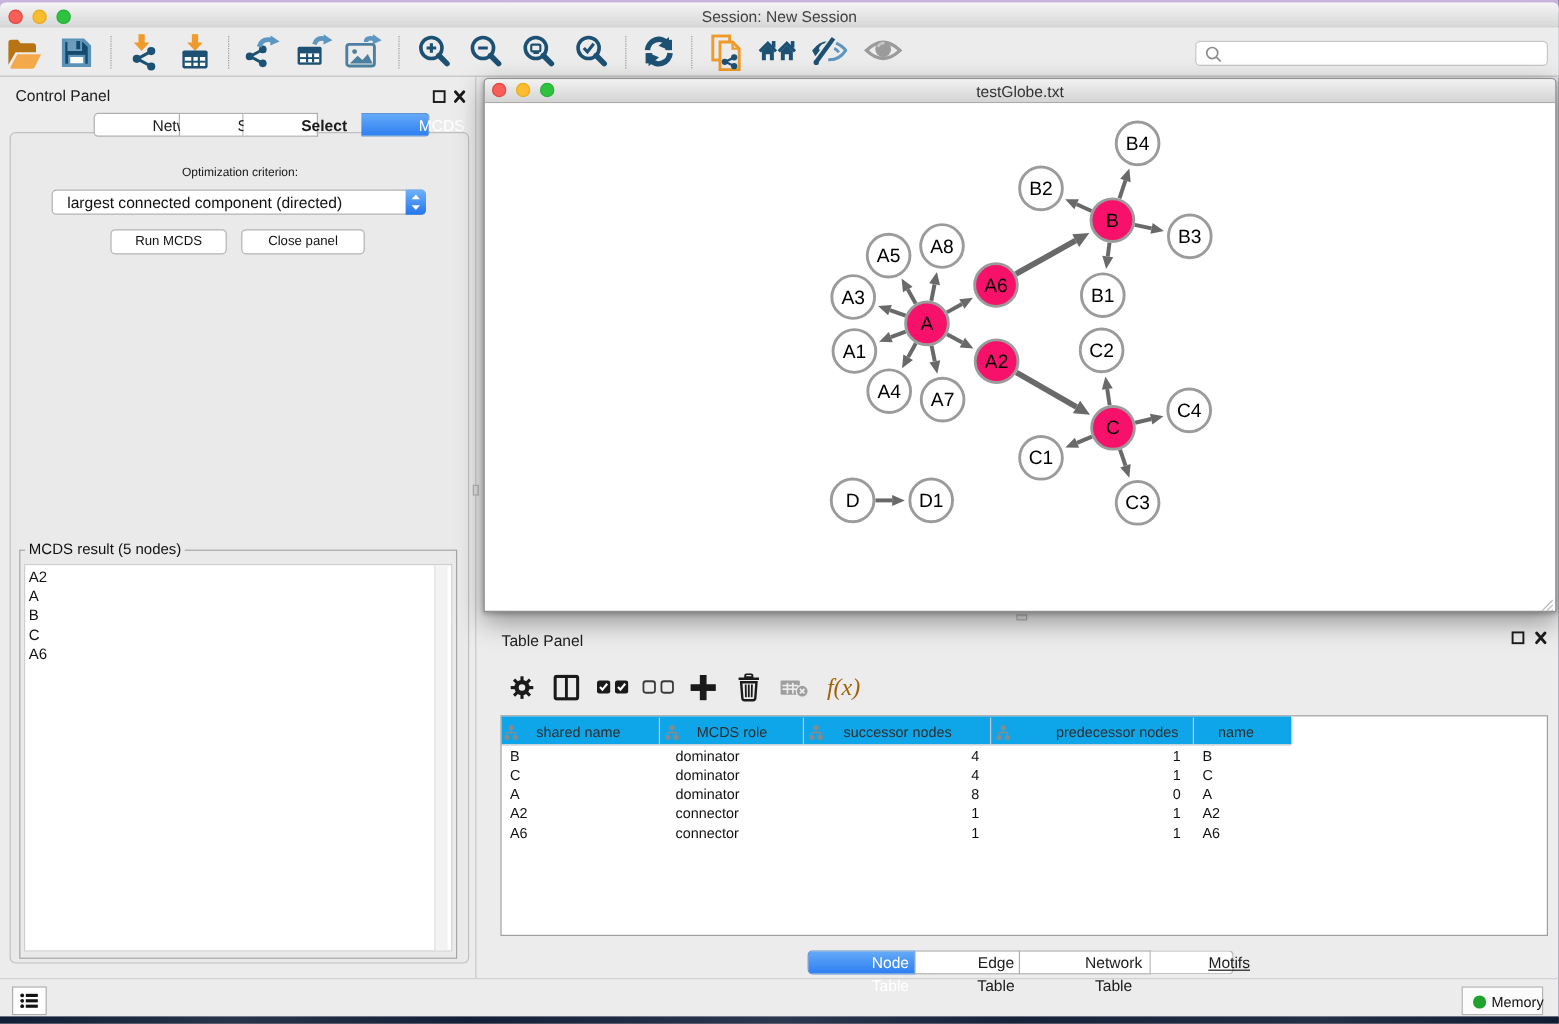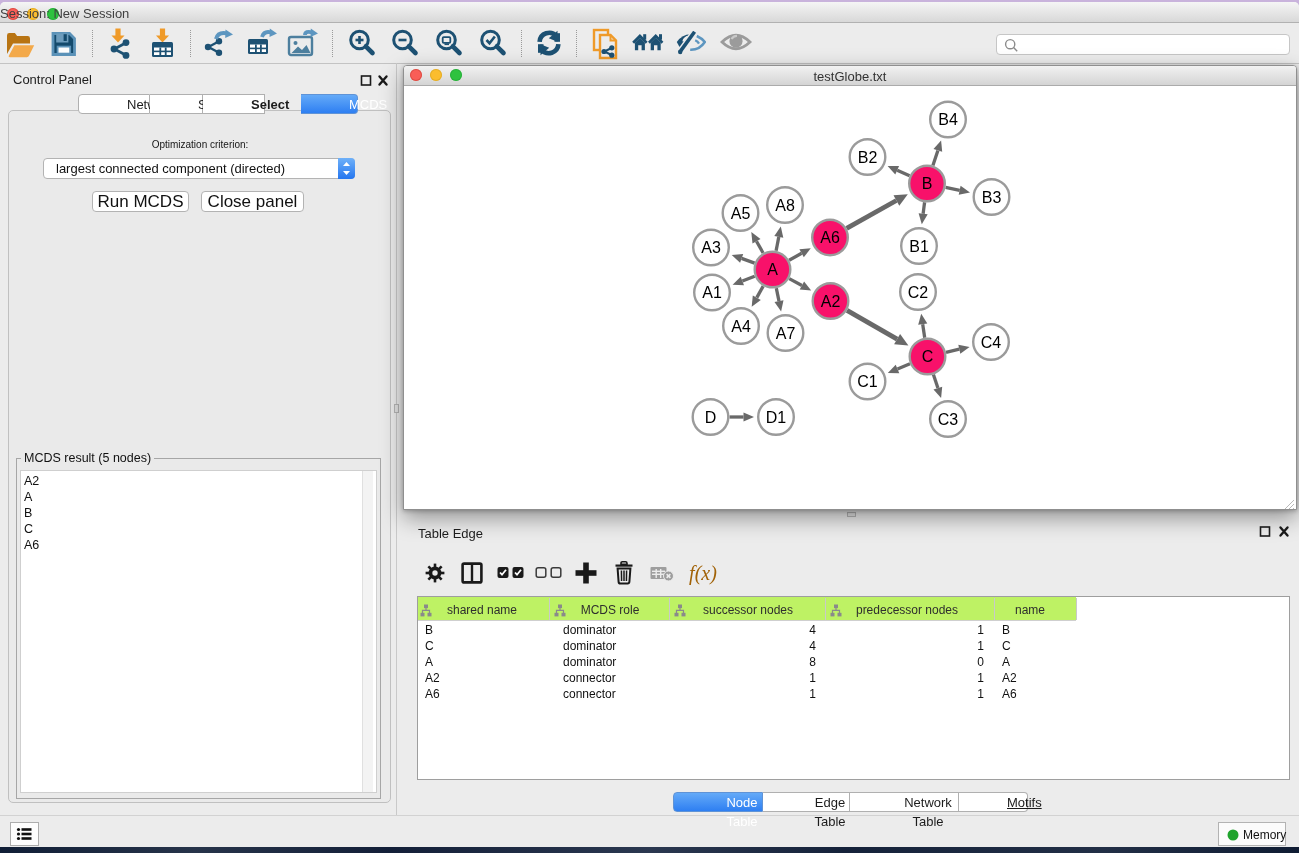--- a/index.html
+++ b/index.html
@@ -7,57 +7,57 @@
   body { font-family:"Liberation Sans", sans-serif; background:#1a2438; position:relative; }
   .abs { position:absolute; }
   #walltop { top:0; left:0; width:1299px; height:10px; background:#c9b3dc; }
   #wallbot { left:0; top:847px; width:1299px; height:6px;
     background:linear-gradient(90deg,#101e36,#27344a 15%,#131f38 30%,#2b3850 50%,#15223a 65%,#222f46 85%,#0f1c33); }
   #win { top:2px; left:0; width:1299px; height:846px; background:#ececec; border-radius:5px 5px 0 0; }
   
   #titlebar { top:0; left:0; width:1299px; height:21px; border-radius:5px 5px 0 0;
     background:linear-gradient(#f5f5f5,#d8d8d8); border-bottom:1px solid #b1b1b1; }
   .light { width:12px; height:12px; border-radius:50%; top:6px; }
-  #titlebar .t { width:100%; top:4px; font-size:13px; color:#404040; }
+  #titlebar .t { width:100%; text-align:center; top:4px; font-size:13px; color:#404040; }
   
   #toolbar { top:21px; left:0; width:1299px; height:41px; background:#ececec; border-bottom:1px solid #c3c3c3; }
   .tsep { top:7px; width:0; height:27px; border-left:1px dotted #9a9a9a; }
   #search { top:11px; left:996px; width:294px; height:21px; background:#fff;
     border:1px solid #c6c6c6; border-radius:4px; }
   
   .ptitle { font-size:13px; color:#1c1c1c; }
   #cp-tabs { top:92px; left:78px; width:245px; height:20px; }
   .tab { position:absolute; top:0; height:20px; background:#fff; border:1px solid #b0b0b0;
     font-size:13px; color:#1c1c1c; text-align:center; line-height:19px;padding-left:48px; }
   .tab.sel { background:linear-gradient(#64aaf8,#2e7ff2); color:#fff; border-color:#5f93d6; }
   #cp-body { top:108px; left:8px; width:383px; height:693px; background:#eaeaea;
     border:1px solid #c0c0c0; border-radius:5px; }
   #combo { top:156px; left:43px; width:312px; height:21px; background:#fff;
     border:1px solid #b3b3b3; border-radius:4px; font-size:13px; color:#111; }
   #combo .lbl { position:absolute; left:12px; top:2px; }
   #combo .spin { position:absolute; right:-1px; top:-1px; width:17px; height:21px;
     background:linear-gradient(#6fb1f9,#2576ef); border-radius:0 4px 4px 0; }
   .btn { position:absolute; height:21px; background:#fff; border:1px solid #b3b3b3;
-    border-radius:4px; font-size:17px; color:#111; text-align:center; line-height:19px; }
+    border-radius:4px; font-size:11px; color:#111; text-align:center; line-height:19px; }
   #grpbox { top:456px; left:16px; width:365px; height:341px; border:1px solid #a6a6a6; }
   #grplbl { top:449px; left:21px; font-size:12.5px; color:#111; background:#eaeaea; padding:0 3px; }
   #mlist { top:468px; left:20px; width:357px; height:323px; background:#fff; border:1px solid #cfcfcf; }
   #mlist div { position:absolute; left:3px; font-size:12.5px; color:#111; }
   #mtrack { top:469px; left:362px; width:11px; height:321px; background:#f3f3f3; border-left:1px solid #e0e0e0; }
   #vdiv { top:61px; left:396px; width:1px; height:752px; background:#c9c9c9; }
   .grip { background:#e3e3e3; border:1px solid #b5b5b5; }
   
   #nwin { top:63px; left:403px; width:894px; height:445px; background:#fff;
     border:1px solid #8f8f8f; border-radius:4px 4px 0 0;
     box-shadow:0 8px 22px rgba(0,0,0,0.38), 0 1px 4px rgba(0,0,0,0.25); }
   #ntitle { top:0; left:0; width:892px; height:20px; border-radius:3px 3px 0 0;
     background:linear-gradient(#f2f2f2,#d4d4d4); border-bottom:1px solid #ababab; }
   #ntitle .t { width:100%; text-align:center; top:3px; font-size:13px; color:#333; }
   #tbl { top:594px; left:417px; width:873px; height:184px; background:#fff; border:1px solid #9e9e9e; }
-  #thead { position:absolute; top:0; left:0; width:658px; height:24px; background:#bef264; border-bottom:1px solid #cfcfcf; }
+  #thead { position:absolute; top:0; left:0; width:658px; height:24px; background:#0ea5e9; border-bottom:1px solid #cfcfcf; }
   .hsep { position:absolute; top:1px; width:1px; height:22px; background:#c9c9c9; }
   .hlbl { position:absolute; top:6px; font-size:12px; color:#2e2e2e; }
   .cell { position:absolute; font-size:12px; color:#111; }
   
   #btabs { top:790px; left:673px; height:19px; }
   
   #sline { top:813px; left:0; width:1299px; height:1px; background:#d2d2d2; }
   #listbtn { top:820px; left:10px; width:29px; height:24px; background:#fdfdfd; border:1px solid #adadad; }
   #membtn { top:820px; left:1218px; width:68px; height:24px; background:#fbfbfb; border:1px solid #b3b3b3;
     font-size:12px; color:#111; }
@@ -332,21 +332,21 @@
 <circle cx="306.5" cy="331.0" r="17.8" fill="#ffffff" stroke="#9b9b9b" stroke-width="2.4"></circle>
 <text x="306.5" y="336.5" text-anchor="middle" font-size="16" fill="#000">D</text>
 <circle cx="372.0" cy="331.0" r="17.8" fill="#ffffff" stroke="#9b9b9b" stroke-width="2.4"></circle>
 <text x="372.0" y="336.5" text-anchor="middle" font-size="16" fill="#000">D1</text>
     </svg>
     <svg class="abs" style="left:880px;top:433px" width="11" height="11" viewBox="0 0 11 11">
       <path d="M1 10 L10 1 M5 10 L10 5 M9 10 L10 9" stroke="#b9b9b9" stroke-width="1"></path>
     </svg>
   </div>
 
-  <div class="abs ptitle" style="top:524px;left:418px;">Table Edge</div>
+  <div class="abs ptitle" style="top:524px;left:418px;">Table Panel</div>
   <svg class="abs" style="top:523px;left:1259px" width="32" height="13" viewBox="0 0 32 13">
     <rect x="1.5" y="2" width="9" height="9" fill="none" stroke="#1a1a1a" stroke-width="1.6"></rect>
     <path d="M21.5 2.5 L28.5 10.5 M28.5 2.5 L21.5 10.5" stroke="#1a1a1a" stroke-width="2.4" stroke-linecap="round"></path>
   </svg>
   <svg class="abs" style="left:425px;top:561px" width="20" height="20" viewBox="0 0 20 20">
       <circle cx="10" cy="10" r="6.4" fill="#1a1a1a"></circle>
       <rect x="8.7" y="0.6" width="2.6" height="5" transform="rotate(0 10 10)" fill="#1a1a1a"></rect>
       <rect x="8.7" y="0.6" width="2.6" height="5" transform="rotate(45 10 10)" fill="#1a1a1a"></rect>
       <rect x="8.7" y="0.6" width="2.6" height="5" transform="rotate(90 10 10)" fill="#1a1a1a"></rect>
       <rect x="8.7" y="0.6" width="2.6" height="5" transform="rotate(135 10 10)" fill="#1a1a1a"></rect>
@@ -427,21 +427,21 @@
         </svg>
 <svg class="hsvg" style="position:absolute;left:412px;top:7px" width="12" height="13" viewBox="0 0 12 13">
           <rect x="4" y="0.5" width="4" height="3.6" fill="#8a8a8a"></rect>
           <path d="M6 4 v2.4 M2.5 9 V6.4 h7 V9" fill="none" stroke="#8a8a8a" stroke-width="1.2"></path>
           <rect x="0.5" y="8.8" width="4" height="3.6" fill="#8a8a8a"></rect>
           <rect x="7.5" y="8.8" width="4" height="3.6" fill="#8a8a8a"></rect>
         </svg>
 <div class="hlbl" style="left:-21px;width:170px;text-align:center;">shared name</div>
 <div class="hlbl" style="left:107px;width:170px;text-align:center;">MCDS role</div>
 <div class="hlbl" style="left:245px;width:170px;text-align:center;">successor nodes</div>
-<div class="hlbl" style="left:404px;width:170px;text-align:center;">predecessor nodes</div>
+<div class="hlbl" style="left:428px;width:170px;text-align:center;">predecessor nodes</div>
 <div class="hlbl" style="left:527px;width:170px;text-align:center;">name</div>
     </div>
     <div class="cell" style="left:7px;top:26px;">B</div>
 <div class="cell" style="left:145px;top:26px;">dominator</div>
 <div class="cell" style="left:298px;top:26px;width:100px;text-align:right;">4</div>
 <div class="cell" style="left:466px;top:26px;width:100px;text-align:right;">1</div>
 <div class="cell" style="left:584px;top:26px;">B</div>
 <div class="cell" style="left:7px;top:42px;">C</div>
 <div class="cell" style="left:145px;top:42px;">dominator</div>
 <div class="cell" style="left:298px;top:42px;width:100px;text-align:right;">4</div>

